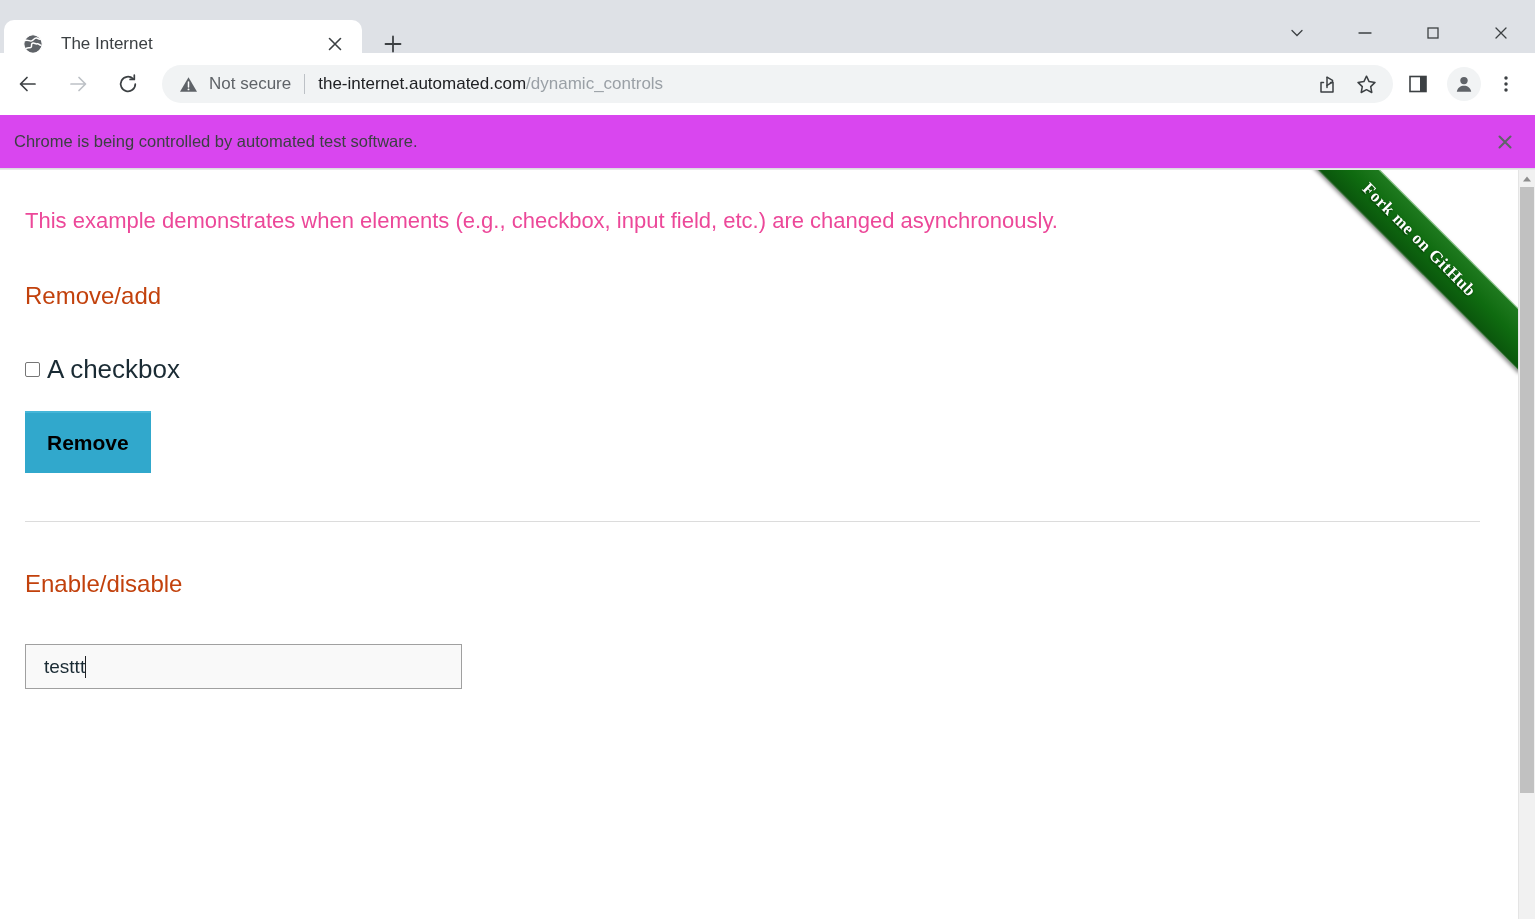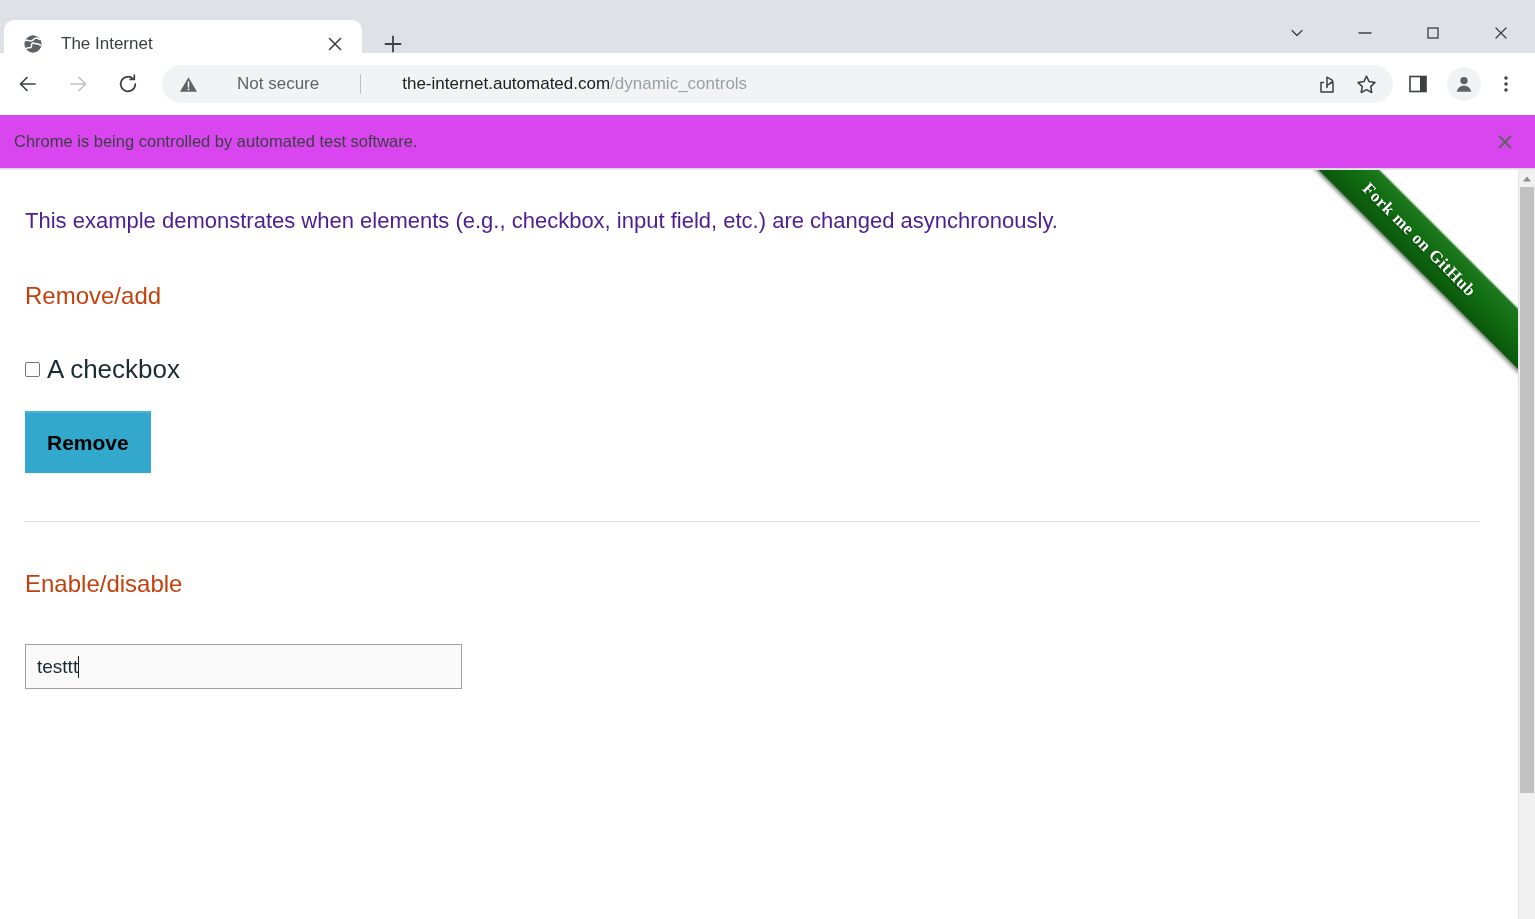--- a/index.html
+++ b/index.html
@@ -86,21 +86,20 @@
   .nav-btn.first { margin-left: 8px; }
   .omnibox {
     margin-left: 14px;
     height: 38px;
     flex: 1 1 auto;
     background: #f1f3f4;
     border-radius: 19px;
     display: flex; align-items: center;
     padding-left: 17px;
     min-width: 0;
-    gap: 28px;
   }
   .not-secure-ico { flex: 0 0 20px; display:flex; align-items:center; }
   .not-secure-txt {
     font-size: 17px; color: #5f6368;
     margin-left: 10px;
     white-space: nowrap;
   }
   .omni-sep {
     width: 1px; height: 20px;
     background: #bdc1c6;
@@ -181,21 +180,21 @@
     font-size: 35px;
     font-weight: bold;
     color: #000000;
     margin: 0;
     padding-top: 62px;
     letter-spacing: -0.3px;
     line-height: 1;
   }
   p.lede {
     font-size: 22px;
-    color: #4c1d95;
+    color: #ec4899;
     margin: 0;
     padding-top: 38px;
     line-height: 1.2;
   }
   h4.section {
     font-size: 24px;
     font-weight: normal;
     color: #c2410c;
     margin: 0;
     padding-top: 50px;
@@ -238,21 +237,21 @@
     width: 1455px;
   }
   .input-wrap { padding-top: 48px; }
   .txtinput {
     width: 437px; height: 45px;
     background: #f9f9f9;
     border: 1px solid #a0a0a0;
     font-size: 19px;
     color: #1a2b34;
     font-family: "Liberation Sans", sans-serif;
-    padding: 0 11px;
+    padding: 0 18px;
     display: flex; align-items: center;
     position: relative;
   }
   .caret {
     display: inline-block;
     width: 1px; height: 22px;
     background: #202124;
     margin-left: 0px;
   }
 

